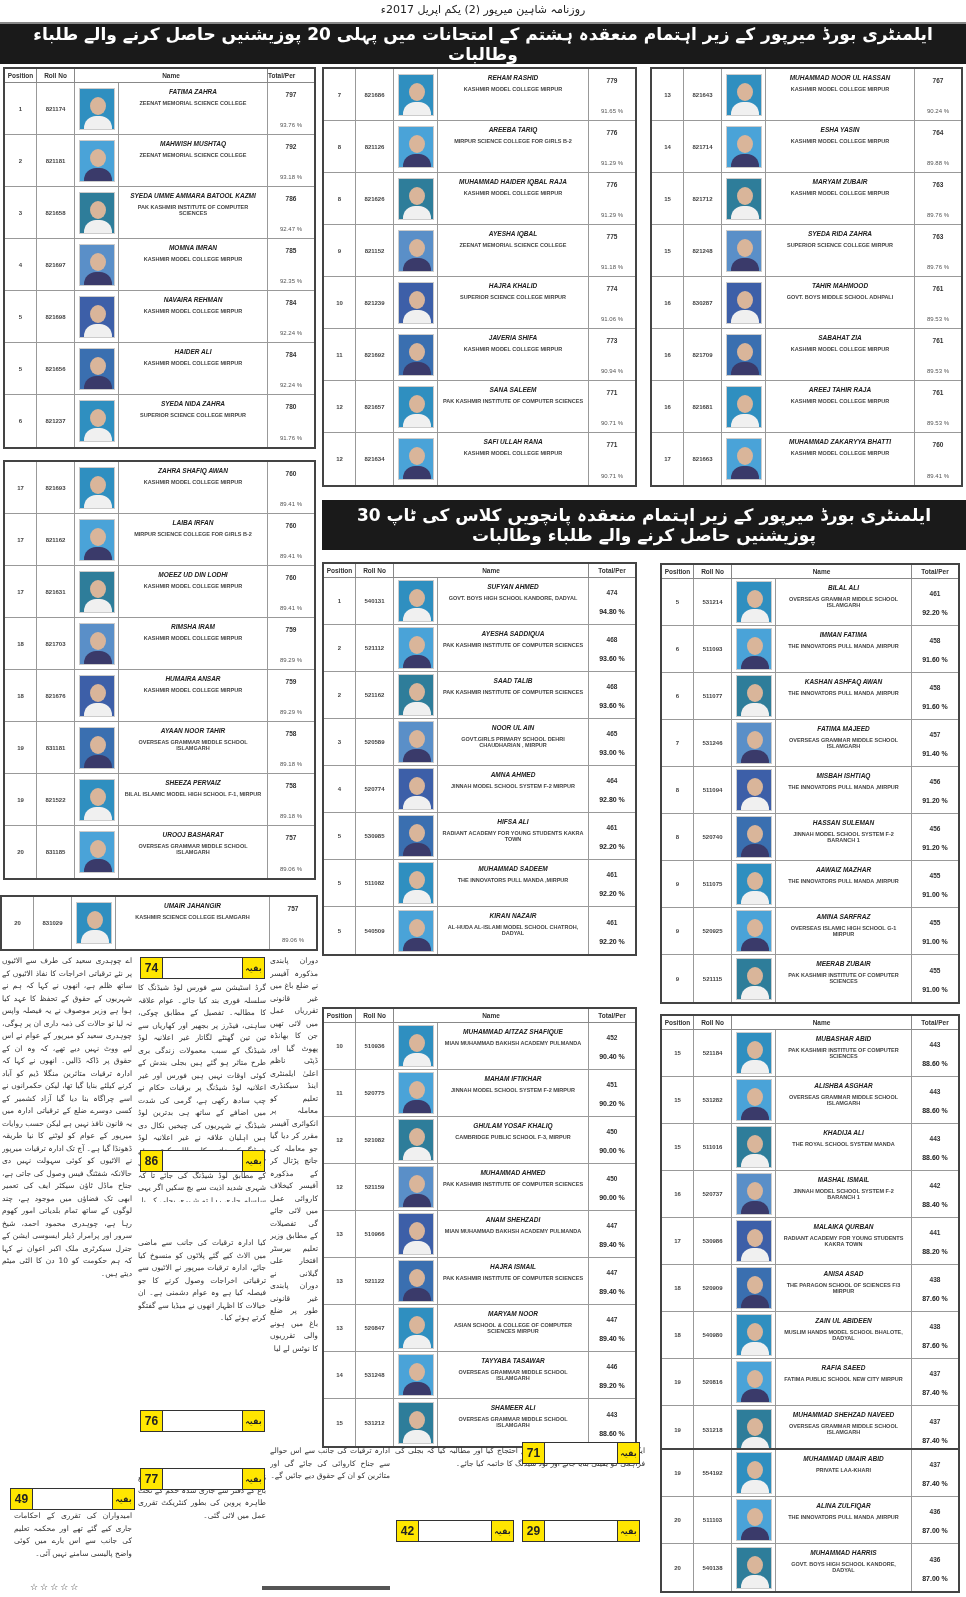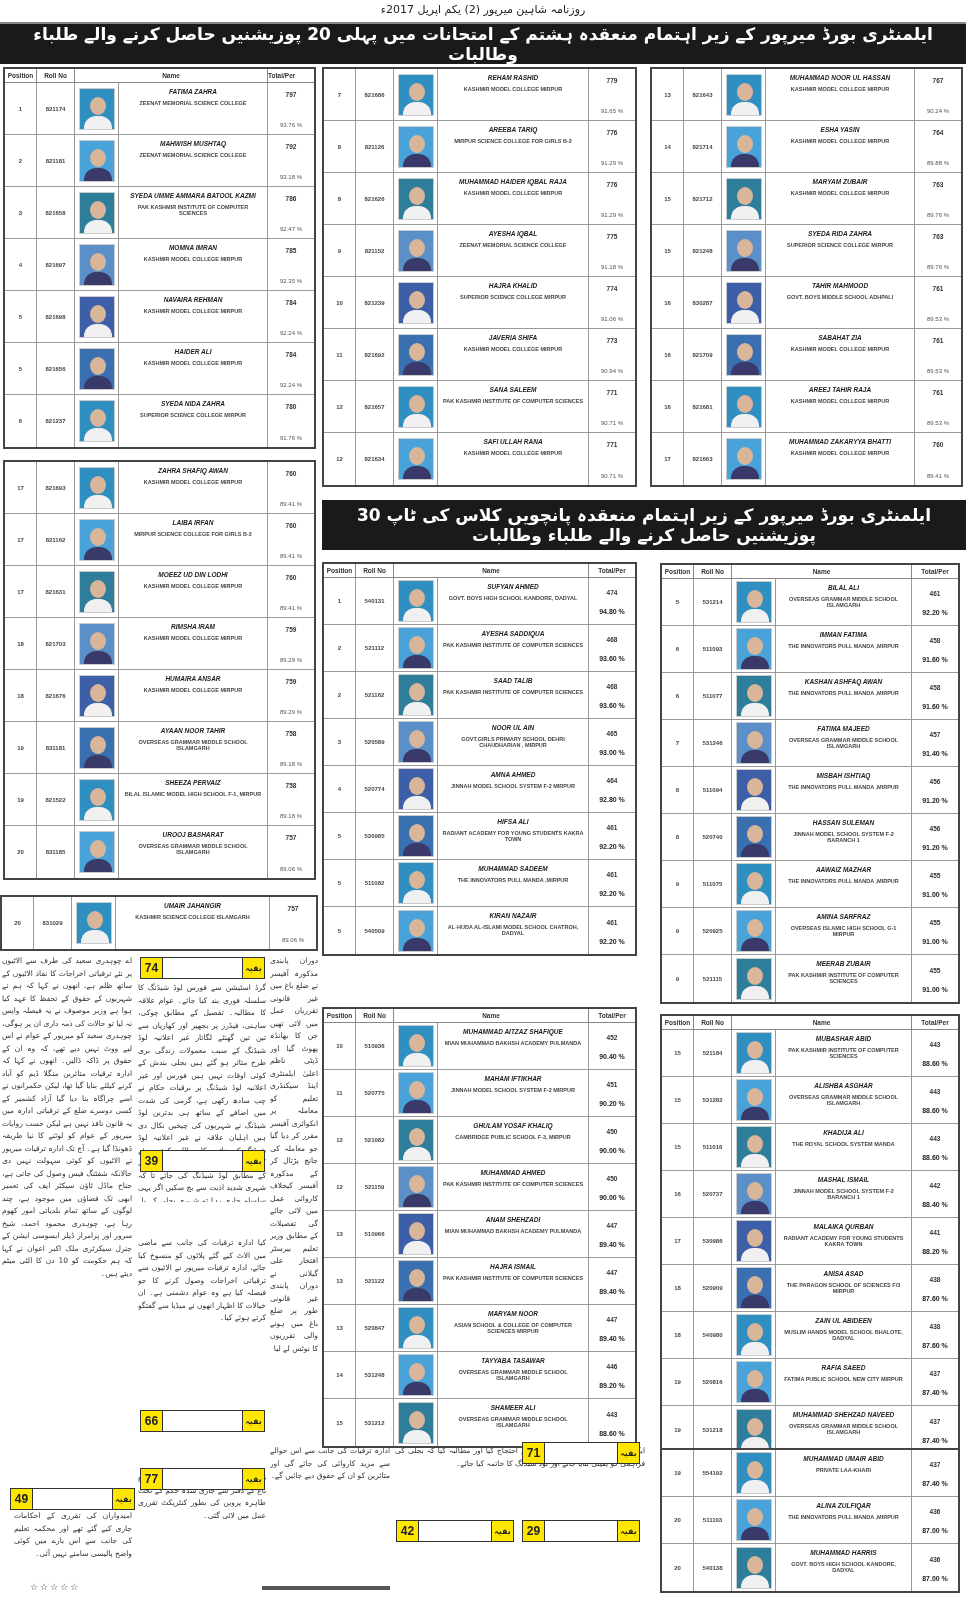--- a/index.html
+++ b/index.html
@@ -1353,33 +1353,33 @@
       </div>
     </div>
   </div>
 
 <div class="urdu" style="left:2px;top:955px;width:130px;height:430px;">اے چوہدری سعید کی طرف سے الاٹیوں پر نئے ترقیاتی اخراجات کا نفاذ الاٹیوں کے ساتھ ظلم ہے، انھوں نے کہا کہ ہم نے شہریوں کے حقوق کے تحفظ کا عہد کیا ہوا ہے وزیر موصوف نے یہ فیصلہ واپس نہ لیا تو حالات کی ذمہ داری ان پر ہوگی، چوہدری سعید کو میرپور کے عوام نے اس لیے ووٹ نہیں دیے تھے، کہ وہ ان کے حقوق پر ڈاکہ ڈالیں۔ انھوں نے کہا کہ ادارہ ترقیات متاثرین منگلا ڈیم کو آباد کرنے کیلئے بنایا گیا تھا، لیکن حکمرانوں نے اسے چراگاہ بنا دیا گیا آزاد کشمیر کے کسی دوسرے ضلع کے ترقیاتی ادارہ میں یہ قانون نافذ نہیں ہے لیکن حسب روایات میرپور کے عوام کو لوٹنے کا نیا طریقہ ڈھونڈا گیا ہے۔ آج تک ادارہ ترقیات میرپور نے الاٹیوں کو کوئی سہولت نہیں دی حالانکہ شفٹنگ فیس وصول کی جاتی ہے، جناح ماڈل ٹاؤن سیکٹر ایف کی تعمیر ابھی تک فضاؤں میں موجود ہے، چند لوگوں کے ساتھ تمام بلدیاتی امور کھوم رہا ہے، چوہدری محمود احمد، شیخ سرور اور پرامرار ڈیلر ایسوسی ایشن کے جنرل سیکرٹری ملک اکبر اعوان نے کہا کہ ہم حکومت کو 10 دن کا الٹی میٹم دیتے ہیں۔</div>
 <div class="urdu" style="left:138px;top:982px;width:128px;height:220px;">گرڈ اسٹیشن سے فورس لوڈ شیڈنگ کا سلسلہ فوری بند کیا جائے۔ عوام علاقہ کا مطالبہ۔ تفصیل کے مطابق چوکی، ساہنی، فیڈرز پر بجھیر اور کھاریاں سے تین تین گھنٹے لگاتار غیر اعلانیہ لوڈ شیڈنگ کے سبب معمولات زندگی بری طرح متاثر ہو گئے ہیں بجلی بندش کے کوئی اوقات نہیں ہیں فورس اور غیر اعلانیہ لوڈ شیڈنگ پر برقیات حکام نے چپ سادھ رکھی ہے، گرمی کی شدت میں اضافے کے ساتھ ہی بدترین لوڈ شیڈنگ نے شہریوں کی چیخیں نکال دی ہیں اہلیان علاقہ نے غیر اعلانیہ لوڈ شیڈنگ کے خاتمہ کا مطالبہ کرتے ہوئے کہا ہے کہ دیگر شہروں کی طرح شیڈول کے مطابق لوڈ شیڈنگ کی جائے تا کہ شہری شدید اذیت سے بچ سکیں اگر یہی سلسلہ جاری رہا تو شہری بجلی کے بل جمع نہیں کروائیں گے اور سڑکوں پر نکل کر احتجاج کرنے پر مجبور ہو جائیں گے۔</div>
 <div class="urdu" style="left:270px;top:955px;width:48px;height:430px;">دوران پابندی مذکورہ آفیسر نے ضلع باغ میں غیر قانونی تقرریاں عمل میں لائی تھیں جن کا بھانڈہ پھوٹ گیا اور ڈپٹی ناظم اعلیٰ ایلمنٹری اینڈ سیکنڈری تعلیم کو معاملہ پر انکوائری آفیسر مقرر کر دیا گیا جو معاملہ کی جانچ پڑتال کر کے مذکورہ آفیسر کیخلاف کاروائی عمل میں لائی جائے گی تفصیلات کے مطابق وزیر تعلیم بیرسٹر افتخار علی گیلانی نے دوران پابندی غیر قانونی طور پر ضلع باغ میں ہونے والی تقرریوں کا نوٹس لے لیا</div>
 <div class="urdu" style="left:138px;top:1237px;width:128px;height:170px;">کیا ادارہ ترقیات کی جانب سے ماضی میں الاٹ کیے گئے پلاٹوں کو منسوخ کیا جائے، ادارہ ترقیات میرپور نے الاٹیوں سے ترقیاتی اخراجات وصول کرنے کا جو فیصلہ کیا ہے وہ عوام دشمنی ہے۔ ان خیالات کا اظہار انھوں نے میڈیا سے گفتگو کرتے ہوئے کیا۔</div>
 <div class="urdu" style="left:138px;top:1472px;width:128px;height:105px;">ڈسٹرکٹ ایجوکیشن آفیسر نسواں ضلع باغ کے دفتر سے جاری شدہ حکم کے تحت طاہرہ پروین کی بطور کنٹریکٹ تقرری عمل میں لائی گئی۔</div>
 <div class="urdu" style="left:14px;top:1510px;width:118px;height:70px;">امیدواران کی تقرری کے احکامات جاری کیے گئے تھے اور محکمہ تعلیم کی جانب سے اس بارے میں کوئی واضح پالیسی سامنے نہیں آئی۔</div>
-<div class="urdu" style="left:270px;top:1445px;width:120px;height:150px;">ادارہ ترقیات کی جانب سے اس حوالے سے مزید کاروائی کی جائے گی اور متاثرین کو ان کے حقوق دیے جائیں گے۔</div>
+<div class="urdu" style="left:270px;top:1445px;width:120px;height:150px;">ادارہ ترقیات کی جانب سے اس حوالے سے جناح کاروائی کی جائے گی اور متاثرین کو ان کے حقوق دیے جائیں گے۔</div>
 <div class="urdu" style="left:395px;top:1445px;width:250px;height:150px;">ایک ادارہ برقیات کے خلاف شہریوں نے احتجاج کیا اور مطالبہ کیا کہ بجلی کی فراہمی کو یقینی بنایا جائے اور لوڈ شیڈنگ کا خاتمہ کیا جائے۔</div>
 
 <div class="baqia" style="left:140px;top:957px;width:125px;">
   <div class="num">74</div>
   <div class="lbl">بقیہ</div>
 </div>
 <div class="baqia" style="left:140px;top:1150px;width:125px;">
-  <div class="num">39</div>
+  <div class="num">86</div>
   <div class="lbl">بقیہ</div>
 </div>
 <div class="baqia" style="left:140px;top:1410px;width:125px;">
-  <div class="num">66</div>
+  <div class="num">76</div>
   <div class="lbl">بقیہ</div>
 </div>
 <div class="baqia" style="left:140px;top:1468px;width:125px;">
   <div class="num">77</div>
   <div class="lbl">بقیہ</div>
 </div>
 <div class="baqia" style="left:10px;top:1488px;width:125px;">
   <div class="num">49</div>
   <div class="lbl">بقیہ</div>
 </div>

